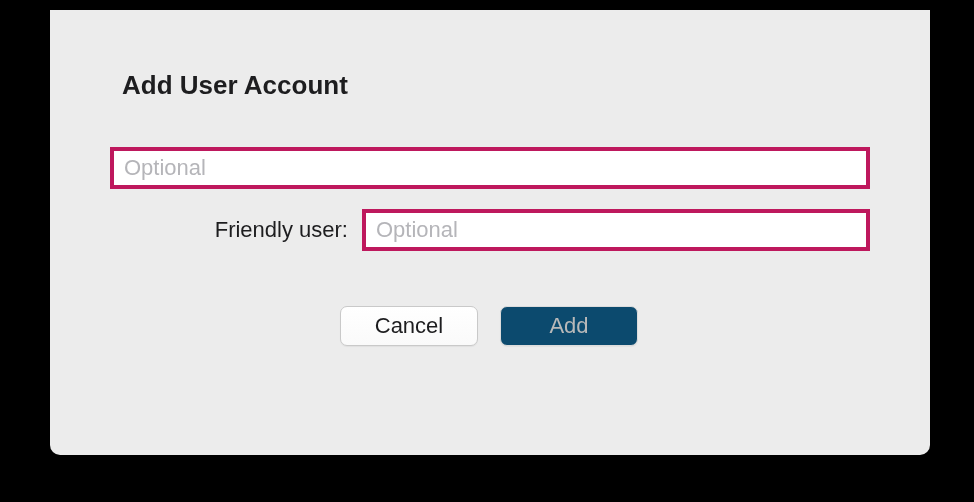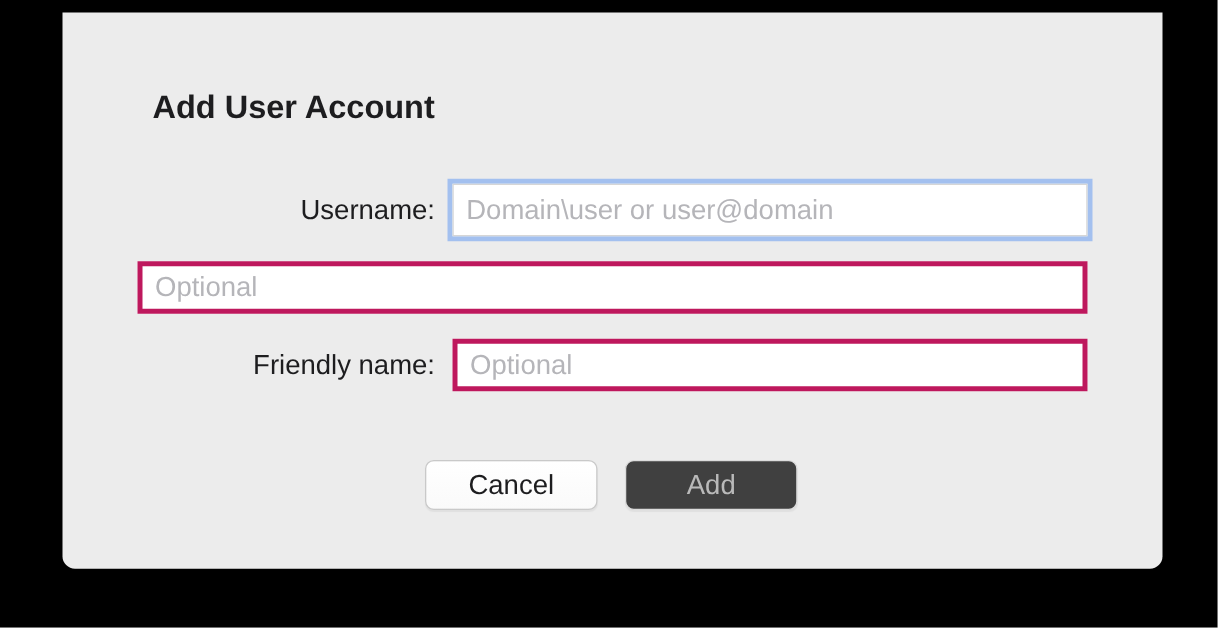--- a/index.html
+++ b/index.html
@@ -72,41 +72,37 @@
       border-radius: 7px;
       border: 1px solid #c9c9c9;
       background: linear-gradient(#ffffff, #fafafa);
       color: #1d1d1f;
       cursor: pointer;
       box-shadow: 0 1px 1px rgba(0,0,0,0.05);
     }
     .btn.disabled {
       color: #b9b9b9;
       border-color: #dcdcdc;
-      background: #404040;
+      background: #0c4a6e;
       cursor: default;
     }
   </style>
 </head>
 <body>
 
 <div class="sheet">
   <div class="dialog-title">Add User Account</div>
 
-  <div class="form-row">
-    <div class="form-label">Username:</div>
-    <input type="text" class="form-input focused" placeholder="Domain\user or user@domain" style="">
-  </div>
 
   <div class="form-row">
     <input type="password" class="form-input" placeholder="Optional" style="">
   </div>
 
   <div class="form-row">
-    <div class="form-label">Friendly name:</div>
+    <div class="form-label">Friendly user:</div>
     <input type="text" class="form-input" placeholder="Optional" style="">
   </div>
 
   <div class="button-row">
     <button class="btn">Cancel</button>
     <button class="btn disabled">Add</button>
   </div>
 </div>
 
 </body></html>

